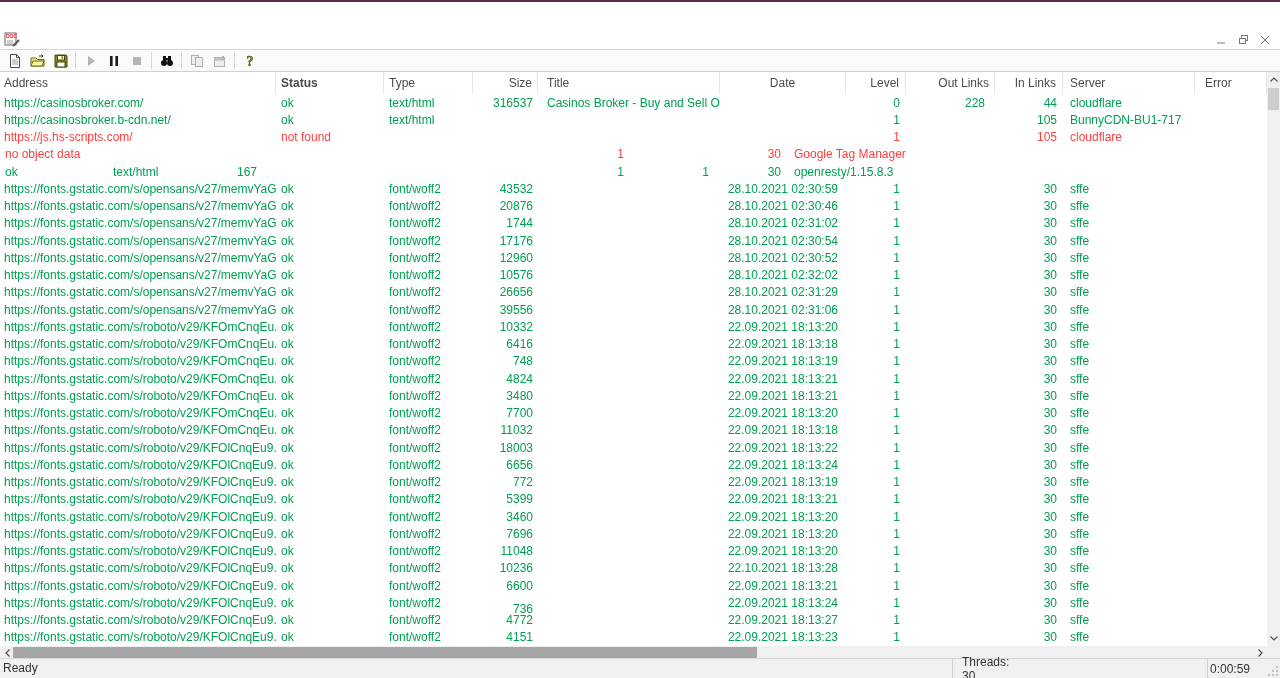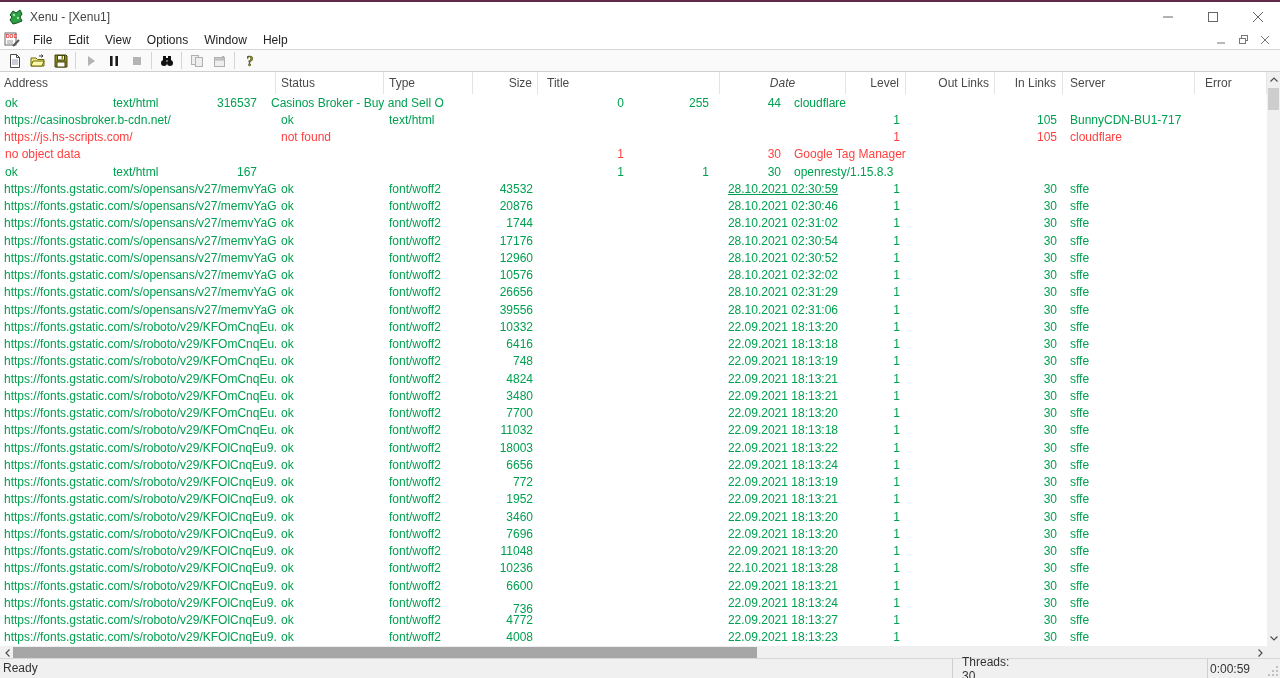--- a/index.html
+++ b/index.html
@@ -37,21 +37,21 @@
   .listview { position:absolute; top:70px; left:0; width:1267px; height:574px;
     background:#fff; overflow:hidden; }
   .lv-header { display:flex; height:22px; font-size:12px; color:#4a4a4a;
     background:#fff; align-items:center; }
   .lv-header .hcell { height:100%; display:flex; align-items:center; border-right:1px solid #e4e4e4; }
   .lv-rows { position:absolute; top:22px; left:0; right:0; }
   .lv-row { display:flex; height:17.25px; font-size:12px; align-items:center; }
   .lv-row.ok { color:#00a050; }
   .lv-row.error { color:#ff4040; }
   .cell { overflow:hidden; white-space:nowrap; height:100%; display:flex; align-items:center; }
-  .al { justify-content:flex-start; } .ar { justify-content:flex-end; } .ac { justify-content:center;font-style:italic; }
+  .al { justify-content:flex-start; } .ar { justify-content:flex-end; } .ac { justify-content:center; }
 
   
   .vscroll { position:absolute; top:70px; right:0; width:13px; height:574px; background:#f0f0f0; }
   .vs-arrow { position:absolute; left:0; width:13px; height:15px; display:flex;
     align-items:center; justify-content:center; }
   .vs-thumb { position:absolute; left:1px; width:11px; background:#cdcdcd; }
   .hscroll { position:absolute; top:644px; left:0; width:1267px; height:14px; background:#f0f0f0; }
   .hs-arrow { position:absolute; top:0; width:14px; height:14px; display:flex;
     align-items:center; justify-content:center; }
   .hs-thumb { position:absolute; top:1px; height:12px; background:#a6a6a6; }
@@ -67,63 +67,29 @@
   .sb-threads { left:952px; width:70px; }
   .sb-progress { left:1022px; width:185px; }
   .sb-time { left:1207px; width:45px; justify-content:center; padding-left:0; }
   .sb-grip { position:absolute; right:1px; bottom:1px; }
 </style>
 </head>
 <body>
 
 <div class="window">
 
-  <div class="titlebar">
-    <svg class="app-icon" viewBox="0 0 16 16">
-      <path d="M2 6 L5 2 L8 4 L12 1 L14 5 L12 8 L14 12 L9 14 L5 15 L2 11 L4 8 Z" fill="#2ea043" stroke="#14521f" stroke-width="1"></path>
-      <circle cx="6" cy="6" r="1.2" fill="#9fe8a8"></circle>
-        <circle cx="10" cy="9" r="1.2" fill="#9fe8a8"></circle>
-    </svg>
-    <span class="title-text">Xenu - [Xenu1]</span>
-    <div class="caption-btns">
-      <div class="cap-btn">
-        <svg width="10" height="10" viewBox="0 0 10 10">
-            <line x1="0" y1="5" x2="10" y2="5"></line>
-          </svg>
-      </div>
-      <div class="cap-btn">
-        <svg width="10" height="10" viewBox="0 0 10 10">
-            <rect x="0.5" y="0.5" width="9" height="9"></rect>
-          </svg>
-      </div>
-      <div class="cap-btn">
-        <svg width="10" height="10" viewBox="0 0 10 10">
-            <line x1="0" y1="0" x2="10" y2="10"></line>
-            <line x1="10" y1="0" x2="0" y2="10"></line>
-          </svg>
-      </div>
-    </div>
-  </div>
 
   <div class="menubar">
     <svg class="mdi-icon" viewBox="0 0 16 15">
       <rect x="1" y="1" width="11" height="12" fill="#fff" stroke="#666"></rect>
       <text x="2" y="6" font-size="5" fill="#d22" font-family="sans-serif" font-weight="bold">DOC</text>
       <line x1="3" y1="9" x2="9" y2="9" stroke="#999"></line>
         <line x1="3" y1="11" x2="9" y2="11" stroke="#999"></line>
       <line x1="9" y1="14" x2="15" y2="8" stroke="#555" stroke-width="2"></line>
     </svg>
-    <div id="menu-items" style="display:flex;">
-        <div class="menu-item">File</div>
-        <div class="menu-item">Edit</div>
-        <div class="menu-item">View</div>
-        <div class="menu-item">Options</div>
-        <div class="menu-item">Window</div>
-        <div class="menu-item">Help</div>
-      </div>
     <div class="mdi-btns">
       <div class="mdi-btn">
         <svg width="8" height="8" viewBox="0 0 8 8">
             <line x1="0" y1="7" x2="8" y2="7"></line>
           </svg>
       </div>
       <div class="mdi-btn">
         <svg width="9" height="9" viewBox="0 0 9 9">
             <rect x="2.5" y="0.5" width="6" height="5"></rect>
             <rect x="0.5" y="3.5" width="6" height="5" fill="#fff"></rect>
@@ -208,40 +174,41 @@
     <div class="tb-btn">
       <svg width="16" height="16" viewBox="0 0 16 16">
         <text x="4.6" y="13" font-size="14" font-weight="bold" fill="#8a8a1e" stroke="#44440a" stroke-width="0.5" font-family="serif">?</text>
       </svg>
     </div>
   </div>
 
   <div class="listview">
     <div class="lv-header" id="lv-header">
         <div class="hcell al" style="width: 276px; padding: 0px 0px 0px 4px; justify-content: flex-start;">Address</div>
-        <div class="hcell al" style="width: 108px; padding: 0px 0px 0px 5px; justify-content: flex-start;">Status</div>
+        <div class="hcell al" style="width: 108px; padding: 0px 0px 0px 5px; justify-content: flex-start; font-weight: bold;">Status</div>
         <div class="hcell al" style="width: 89px; padding: 0px 0px 0px 5px; justify-content: flex-start;">Type</div>
         <div class="hcell ar" style="width: 65px; padding: 0px 5px 0px 0px; justify-content: flex-end;">Size</div>
         <div class="hcell al" style="width: 182px; padding: 0px 0px 0px 9px; justify-content: flex-start;">Title</div>
         <div class="hcell ac" style="width: 126px; padding: 0px; justify-content: center;">Date</div>
         <div class="hcell ar" style="width: 60px; padding: 0px 6px 0px 0px; justify-content: flex-end;">Level</div>
         <div class="hcell ar" style="width: 89px; padding: 0px 5px 0px 0px; justify-content: flex-end;">Out Links</div>
         <div class="hcell ar" style="width: 68px; padding: 0px 6px 0px 0px; justify-content: flex-end;">In Links</div>
         <div class="hcell al" style="width: 132px; padding: 0px 0px 0px 7px; justify-content: flex-start;">Server</div>
         <div class="hcell al" style="width: 72px; padding: 0px 0px 0px 10px; justify-content: flex-start;">Error</div>
       </div>
     <div class="lv-rows" id="lv-rows">
         <div class="lv-row ok">
+          <div class="cell al" style="width: 276px; padding: 0px 0px 0px 4px;">https://casinosbroker.com/</div>
           <div class="cell al" style="width: 108px; padding: 0px 0px 0px 5px;">ok</div>
           <div class="cell al" style="width: 89px; padding: 0px 0px 0px 5px;">text/html</div>
           <div class="cell ar" style="width: 65px; padding: 0px 5px 0px 0px;">316537</div>
           <div class="cell al" style="width: 182px; padding: 0px 0px 0px 9px;">Casinos Broker - Buy and Sell Onli...</div>
           <div class="cell ar" style="width: 126px; padding: 0px 8px 0px 0px;"></div>
           <div class="cell ar" style="width: 60px; padding: 0px 6px 0px 0px;">0</div>
-          <div class="cell ar" style="width: 89px; padding: 0px 10px 0px 0px;">255</div>
+          <div class="cell ar" style="width: 89px; padding: 0px 10px 0px 0px;">228</div>
           <div class="cell ar" style="width: 68px; padding: 0px 6px 0px 0px;">44</div>
           <div class="cell al" style="width: 132px; padding: 0px 0px 0px 7px;">cloudflare</div>
           <div class="cell al" style="width: 72px; padding: 0px 0px 0px 10px;"></div>
         </div>
         <div class="lv-row ok">
           <div class="cell al" style="width: 276px; padding: 0px 0px 0px 4px;">https://casinosbroker.b-cdn.net/</div>
           <div class="cell al" style="width: 108px; padding: 0px 0px 0px 5px;">ok</div>
           <div class="cell al" style="width: 89px; padding: 0px 0px 0px 5px;">text/html</div>
           <div class="cell ar" style="width: 65px; padding: 0px 5px 0px 0px;"></div>
           <div class="cell al" style="width: 182px; padding: 0px 0px 0px 9px;"></div>
@@ -288,21 +255,21 @@
           <div class="cell ar" style="width: 68px; padding: 0px 6px 0px 0px;">30</div>
           <div class="cell al" style="width: 132px; padding: 0px 0px 0px 7px;">openresty/1.15.8.3</div>
           <div class="cell al" style="width: 72px; padding: 0px 0px 0px 10px;"></div>
         </div>
         <div class="lv-row ok">
           <div class="cell al" style="width: 276px; padding: 0px 0px 0px 4px;">https://fonts.gstatic.com/s/opensans/v27/memvYaG...</div>
           <div class="cell al" style="width: 108px; padding: 0px 0px 0px 5px;">ok</div>
           <div class="cell al" style="width: 89px; padding: 0px 0px 0px 5px;">font/woff2</div>
           <div class="cell ar" style="width: 65px; padding: 0px 5px 0px 0px;">43532</div>
           <div class="cell al" style="width: 182px; padding: 0px 0px 0px 9px;"></div>
-          <div class="cell ar" style="width: 126px; padding: 0px 8px 0px 0px; text-decoration: underline;">28.10.2021 02:30:59</div>
+          <div class="cell ar" style="width: 126px; padding: 0px 8px 0px 0px;">28.10.2021 02:30:59</div>
           <div class="cell ar" style="width: 60px; padding: 0px 6px 0px 0px;">1</div>
           <div class="cell ar" style="width: 89px; padding: 0px 10px 0px 0px;"></div>
           <div class="cell ar" style="width: 68px; padding: 0px 6px 0px 0px;">30</div>
           <div class="cell al" style="width: 132px; padding: 0px 0px 0px 7px;">sffe</div>
           <div class="cell al" style="width: 72px; padding: 0px 0px 0px 10px;"></div>
         </div>
         <div class="lv-row ok">
           <div class="cell al" style="width: 276px; padding: 0px 0px 0px 4px;">https://fonts.gstatic.com/s/opensans/v27/memvYaG...</div>
           <div class="cell al" style="width: 108px; padding: 0px 0px 0px 5px;">ok</div>
           <div class="cell al" style="width: 89px; padding: 0px 0px 0px 5px;">font/woff2</div>
@@ -520,21 +487,21 @@
           <div class="cell ar" style="width: 60px; padding: 0px 6px 0px 0px;">1</div>
           <div class="cell ar" style="width: 89px; padding: 0px 10px 0px 0px;"></div>
           <div class="cell ar" style="width: 68px; padding: 0px 6px 0px 0px;">30</div>
           <div class="cell al" style="width: 132px; padding: 0px 0px 0px 7px;">sffe</div>
           <div class="cell al" style="width: 72px; padding: 0px 0px 0px 10px;"></div>
         </div>
         <div class="lv-row ok">
           <div class="cell al" style="width: 276px; padding: 0px 0px 0px 4px;">https://fonts.gstatic.com/s/roboto/v29/KFOlCnqEu9...</div>
           <div class="cell al" style="width: 108px; padding: 0px 0px 0px 5px;">ok</div>
           <div class="cell al" style="width: 89px; padding: 0px 0px 0px 5px;">font/woff2</div>
-          <div class="cell ar" style="width: 65px; padding: 0px 5px 0px 0px;">1952</div>
+          <div class="cell ar" style="width: 65px; padding: 0px 5px 0px 0px;">5399</div>
           <div class="cell al" style="width: 182px; padding: 0px 0px 0px 9px;"></div>
           <div class="cell ar" style="width: 126px; padding: 0px 8px 0px 0px;">22.09.2021 18:13:21</div>
           <div class="cell ar" style="width: 60px; padding: 0px 6px 0px 0px;">1</div>
           <div class="cell ar" style="width: 89px; padding: 0px 10px 0px 0px;"></div>
           <div class="cell ar" style="width: 68px; padding: 0px 6px 0px 0px;">30</div>
           <div class="cell al" style="width: 132px; padding: 0px 0px 0px 7px;">sffe</div>
           <div class="cell al" style="width: 72px; padding: 0px 0px 0px 10px;"></div>
         </div>
         <div class="lv-row ok">
           <div class="cell al" style="width: 276px; padding: 0px 0px 0px 4px;">https://fonts.gstatic.com/s/roboto/v29/KFOlCnqEu9...</div>
@@ -624,21 +591,21 @@
           <div class="cell ar" style="width: 60px; padding: 0px 6px 0px 0px;">1</div>
           <div class="cell ar" style="width: 89px; padding: 0px 10px 0px 0px;"></div>
           <div class="cell ar" style="width: 68px; padding: 0px 6px 0px 0px;">30</div>
           <div class="cell al" style="width: 132px; padding: 0px 0px 0px 7px;">sffe</div>
           <div class="cell al" style="width: 72px; padding: 0px 0px 0px 10px;"></div>
         </div>
         <div class="lv-row ok">
           <div class="cell al" style="width: 276px; padding: 0px 0px 0px 4px;">https://fonts.gstatic.com/s/roboto/v29/KFOlCnqEu9...</div>
           <div class="cell al" style="width: 108px; padding: 0px 0px 0px 5px;">ok</div>
           <div class="cell al" style="width: 89px; padding: 0px 0px 0px 5px;">font/woff2</div>
-          <div class="cell ar" style="width: 65px; padding: 0px 5px 0px 0px;">4008</div>
+          <div class="cell ar" style="width: 65px; padding: 0px 5px 0px 0px;">4151</div>
           <div class="cell al" style="width: 182px; padding: 0px 0px 0px 9px;"></div>
           <div class="cell ar" style="width: 126px; padding: 0px 8px 0px 0px;">22.09.2021 18:13:23</div>
           <div class="cell ar" style="width: 60px; padding: 0px 6px 0px 0px;">1</div>
           <div class="cell ar" style="width: 89px; padding: 0px 10px 0px 0px;"></div>
           <div class="cell ar" style="width: 68px; padding: 0px 6px 0px 0px;">30</div>
           <div class="cell al" style="width: 132px; padding: 0px 0px 0px 7px;">sffe</div>
           <div class="cell al" style="width: 72px; padding: 0px 0px 0px 10px;"></div>
         </div>
       </div>
   </div>

